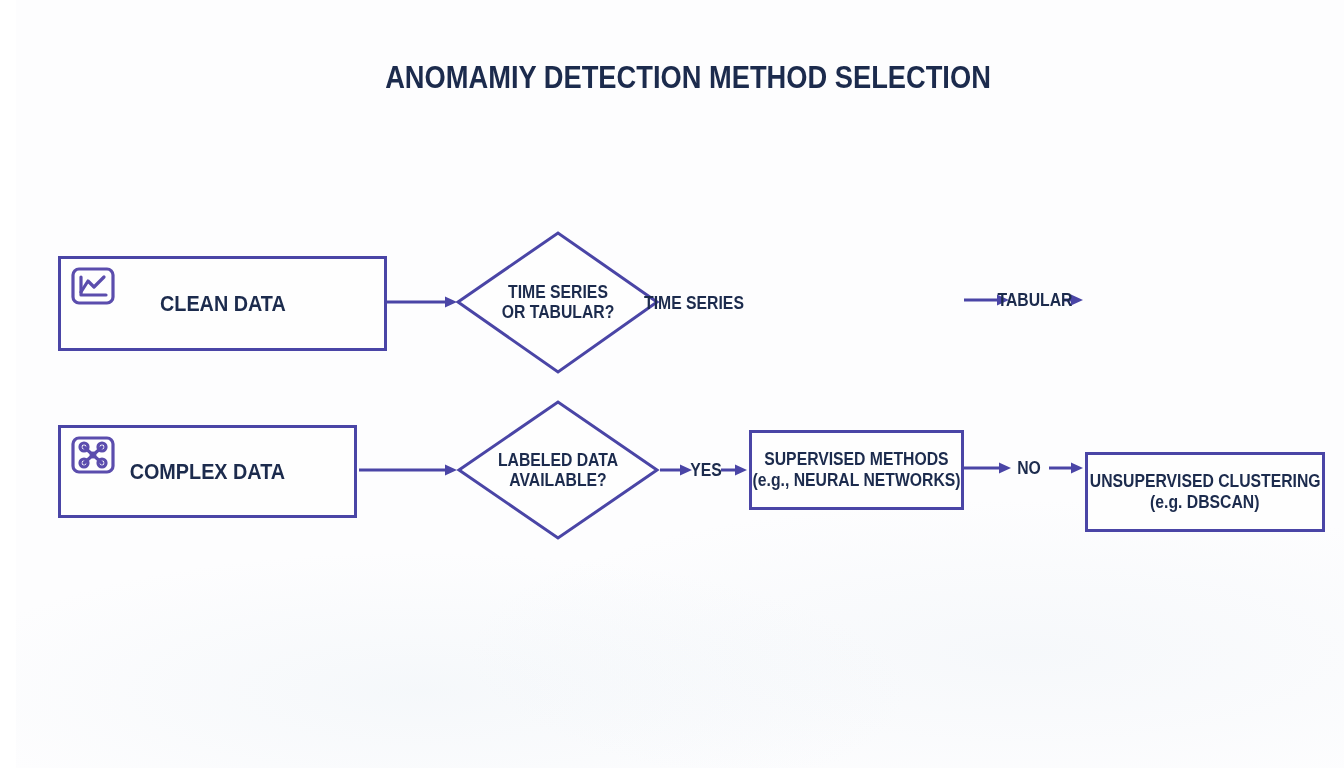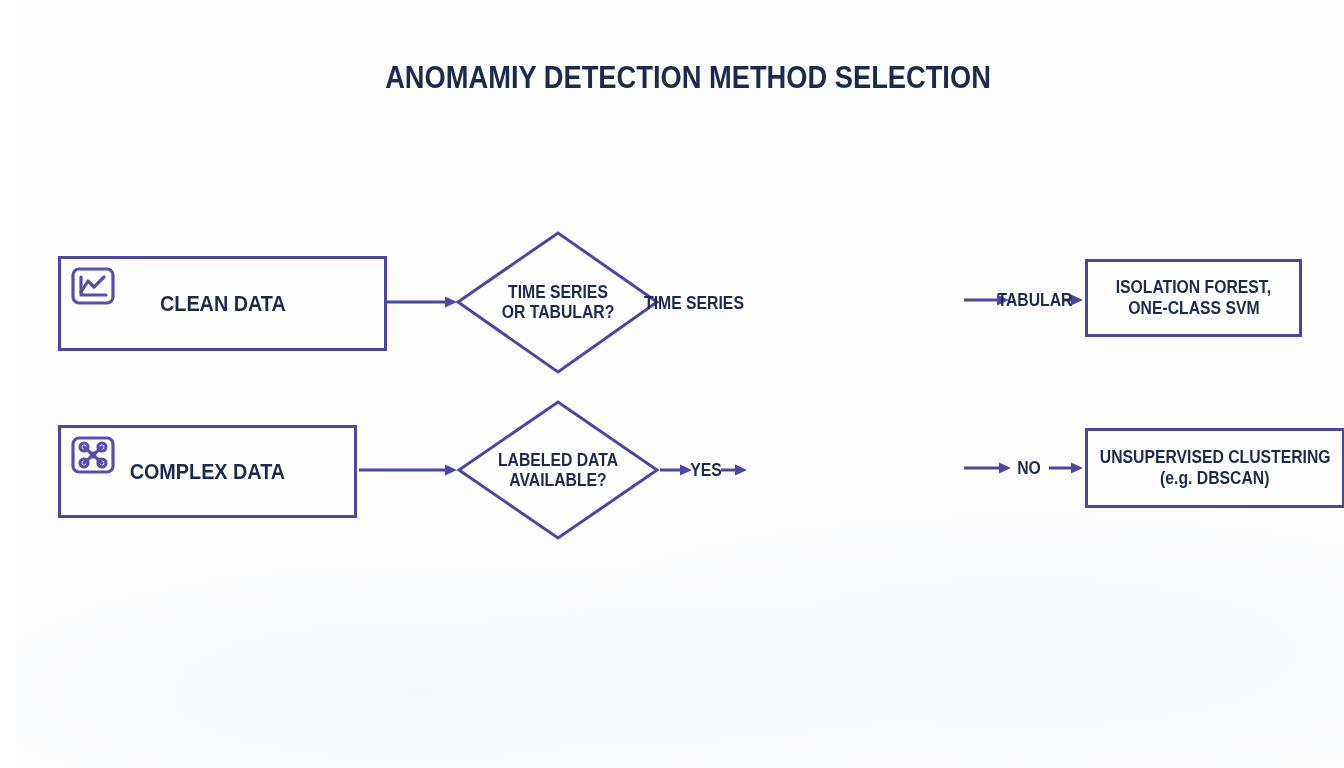--- a/index.html
+++ b/index.html
@@ -95,24 +95,20 @@
   <div class="dlabel" style="left:542px; top:302px;">
     <div>TIME SERIES</div>
     <div>OR TABULAR?</div>
   </div>
 
   <div class="blabel" style="left:678px; top:303px;">TIME SERIES</div>
 
 
   <div class="blabel" style="left:1019px; top:300px;">TABULAR</div>
 
-  <div class="node res" style="left:1069px; top:259px; width:217px; height:78px;">
-    <span class="lbl">ISOLATION FOREST,</span>
-    <span class="lbl">ONE-CLASS SVM</span>
-  </div>
 
   <div class="node" style="left:42px; top:425px; width:299px; height:93px;text-align:center;">
     <span class="corner-icon">
       <svg width="46" height="40" viewBox="0 0 46 40">
         <rect class="iconsvg" x="3" y="3" width="40" height="34" rx="6"></rect>
         <path class="iconsvg" d="M14 12 L32 28 M32 12 L14 28"></path>
         <circle class="iconsvg" cx="14" cy="12" r="4" fill="#fefefe"></circle>
         <circle class="iconsvg" cx="32" cy="12" r="4" fill="#fefefe"></circle>
         <circle class="iconsvg" cx="14" cy="28" r="4" fill="#fefefe"></circle>
         <circle class="iconsvg" cx="32" cy="28" r="4" fill="#fefefe"></circle>
@@ -122,21 +118,25 @@
     <span class="lbl src-label">COMPLEX DATA</span>
   </div>
 
   <div class="dlabel" style="left:542px; top:470px;">
     <div>LABELED DATA</div>
     <div>AVAILABLE?</div>
   </div>
 
   <div class="blabel" style="left:690px; top:470px;">YES</div>
 
+  <div class="node res" style="left:733px; top:430px; width:215px; height:80px;">
+    <span class="lbl">SUPERVISED METHODS</span>
+    <span class="lbl">(e.g., NEURAL NETWORKS)</span>
+  </div>
 
   <div class="blabel" style="left:1013px; top:468px;">NO</div>
 
-  <div class="node res" style="left:1069px; top:428px; width:260px; height:80px;">
+  <div class="node res" style="left:1069px; top:452px; width:240px; height:80px;">
     <span class="lbl">UNSUPERVISED CLUSTERING</span>
     <span class="lbl">(e.g. DBSCAN)</span>
   </div>
 
 </div>
 
 </body></html>

